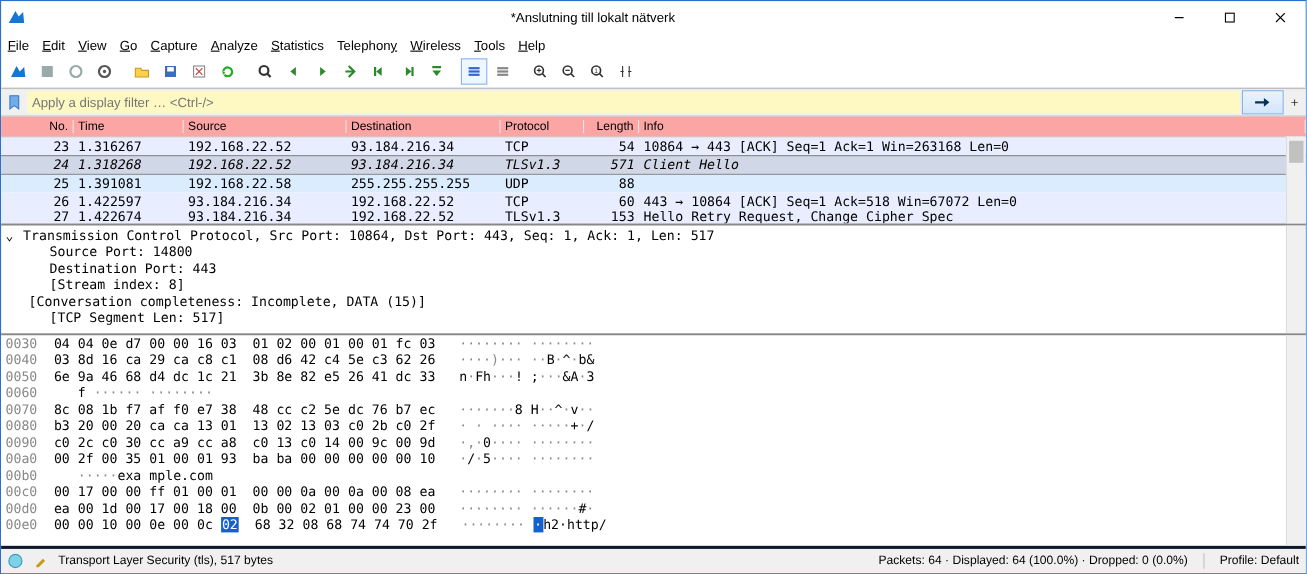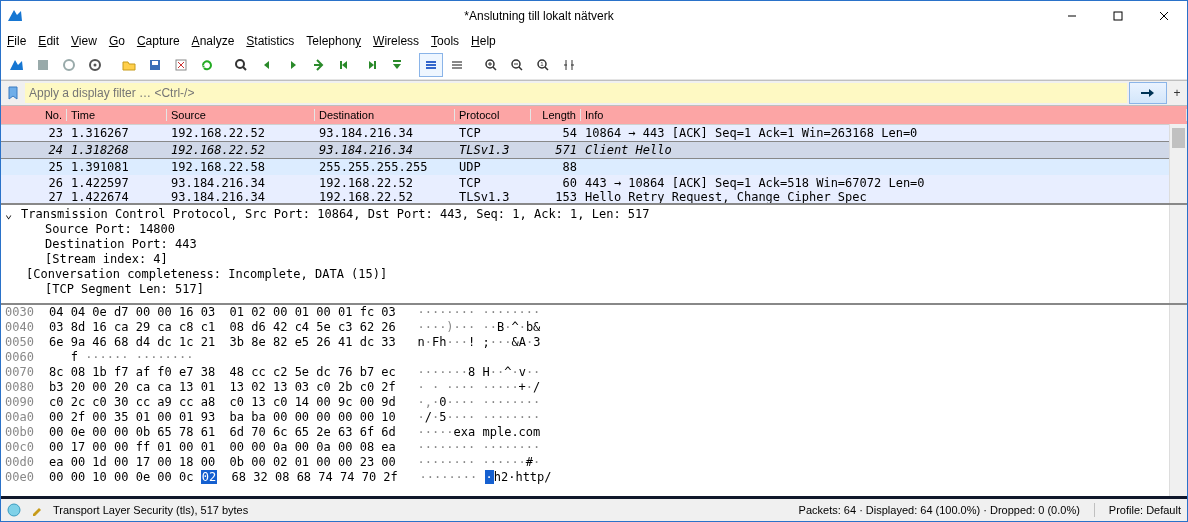--- a/index.html
+++ b/index.html
@@ -300,37 +300,37 @@
       </div>
     <div class="scrollhint">
         <div class="thumb"></div>
       </div>
   </div>
 
   <div class="details">
     <div class="line"><span class="tri">⌄</span><span>Transmission Control Protocol, Src Port: 10864, Dst Port: 443, Seq: 1, Ack: 1, Len: 517</span></div>
     <div class="line" style="padding-left:44px">Source Port: 14800</div>
     <div class="line" style="padding-left:44px">Destination Port: 443</div>
-    <div class="line" style="padding-left:44px">[Stream index: 4]</div>
+    <div class="line" style="padding-left:44px">[Stream index: 8]</div>
     <div class="line" style="padding-left:25px">[Conversation completeness: Incomplete, DATA (15)]</div>
     <div class="line" style="padding-left:44px">[TCP Segment Len: 517]</div>
     <div class="scrollhint-r"></div>
   </div>
 
   <div class="hexpane">
     <div id="hex-rows">
         <div class="hexrow"><span class="off">0030</span><span class="hx">04 04 0e d7 00 00 16 03  01 02 00 01 00 01 fc 03</span><span class="asc">   ········ ········</span></div>
         <div class="hexrow"><span class="off">0040</span><span class="hx">03 8d 16 ca 29 ca c8 c1  08 d6 42 c4 5e c3 62 26</span><span class="asc">   ····)··· ··<span class="blk">B</span>·<span class="blk">^</span>·<span class="blk">b&amp;</span></span></div>
         <div class="hexrow"><span class="off">0050</span><span class="hx">6e 9a 46 68 d4 dc 1c 21  3b 8e 82 e5 26 41 dc 33</span><span class="asc">   <span class="blk">n</span>·<span class="blk">Fh</span>···<span class="blk">!</span> <span class="blk">;</span>···<span class="blk">&amp;A</span>·<span class="blk">3</span></span></div>
         <div class="hexrow"><span class="off">0060</span><span class="asc">   <span class="blk">f</span> ······ ········</span></div>
         <div class="hexrow"><span class="off">0070</span><span class="hx">8c 08 1b f7 af f0 e7 38  48 cc c2 5e dc 76 b7 ec</span><span class="asc">   ·······<span class="blk">8</span> <span class="blk">H</span>··<span class="blk">^</span>·<span class="blk">v</span>··</span></div>
         <div class="hexrow"><span class="off">0080</span><span class="hx">b3 20 00 20 ca ca 13 01  13 02 13 03 c0 2b c0 2f</span><span class="asc">   · · ···· ·····<span class="blk">+</span>·<span class="blk">/</span></span></div>
         <div class="hexrow"><span class="off">0090</span><span class="hx">c0 2c c0 30 cc a9 cc a8  c0 13 c0 14 00 9c 00 9d</span><span class="asc">   ·,·<span class="blk">0</span>···· ········</span></div>
         <div class="hexrow"><span class="off">00a0</span><span class="hx">00 2f 00 35 01 00 01 93  ba ba 00 00 00 00 00 10</span><span class="asc">   ·<span class="blk">/</span>·<span class="blk">5</span>···· ········</span></div>
-        <div class="hexrow"><span class="off">00b0</span><span class="hx">00 0e 00 00 0b 65 78 61  6d 70 6c 65 2e 63 6f 6d</span><span class="asc">   ·····<span class="blk">exa</span> <span class="blk">mple.com</span></span></div>
+        <div class="hexrow"><span class="off">00b0</span><span class="asc">   ·····<span class="blk">exa</span> <span class="blk">mple.com</span></span></div>
         <div class="hexrow"><span class="off">00c0</span><span class="hx">00 17 00 00 ff 01 00 01  00 00 0a 00 0a 00 08 ea</span><span class="asc">   ········ ········</span></div>
         <div class="hexrow"><span class="off">00d0</span><span class="hx">ea 00 1d 00 17 00 18 00  0b 00 02 01 00 00 23 00</span><span class="asc">   ········ ······<span class="blk">#</span>·</span></div>
       </div>
     <div class="hexrow">
       <span class="off">00e0</span>
       <span class="hx"><span>00 00 10 00 0e 00 0c </span><span class="hilite">02</span><span>  68 32 08 68 74 74 70 2f</span></span>
       <span class="asc">   <span>········ </span><span class="hilite">·</span><span class="blk">h2·http/</span></span>
     </div>
     <div class="scrollhint-r"></div>
   </div>

